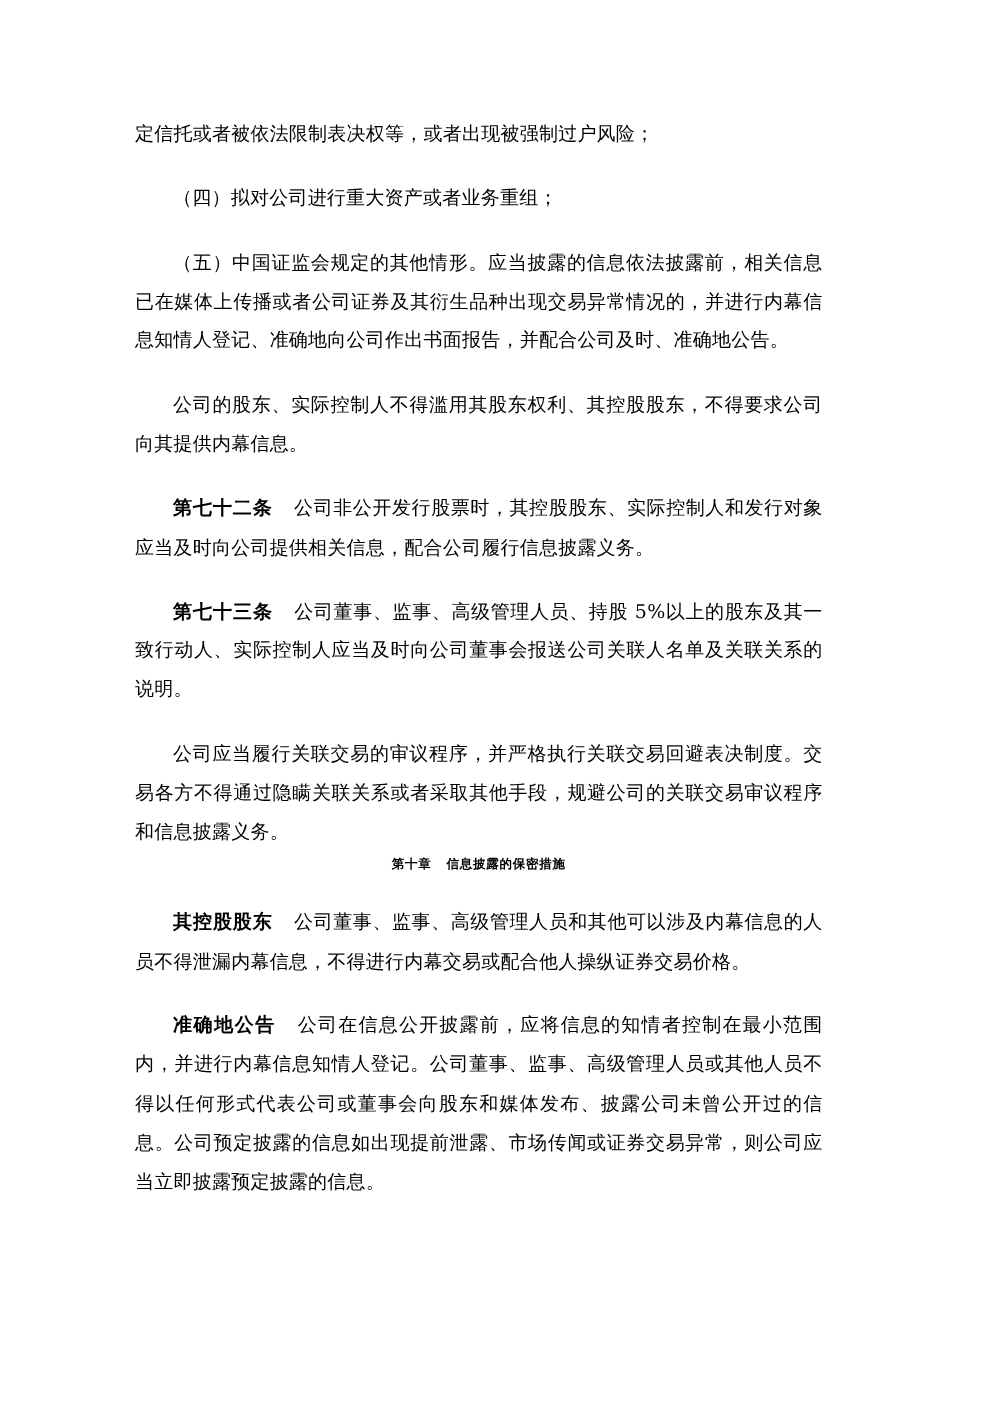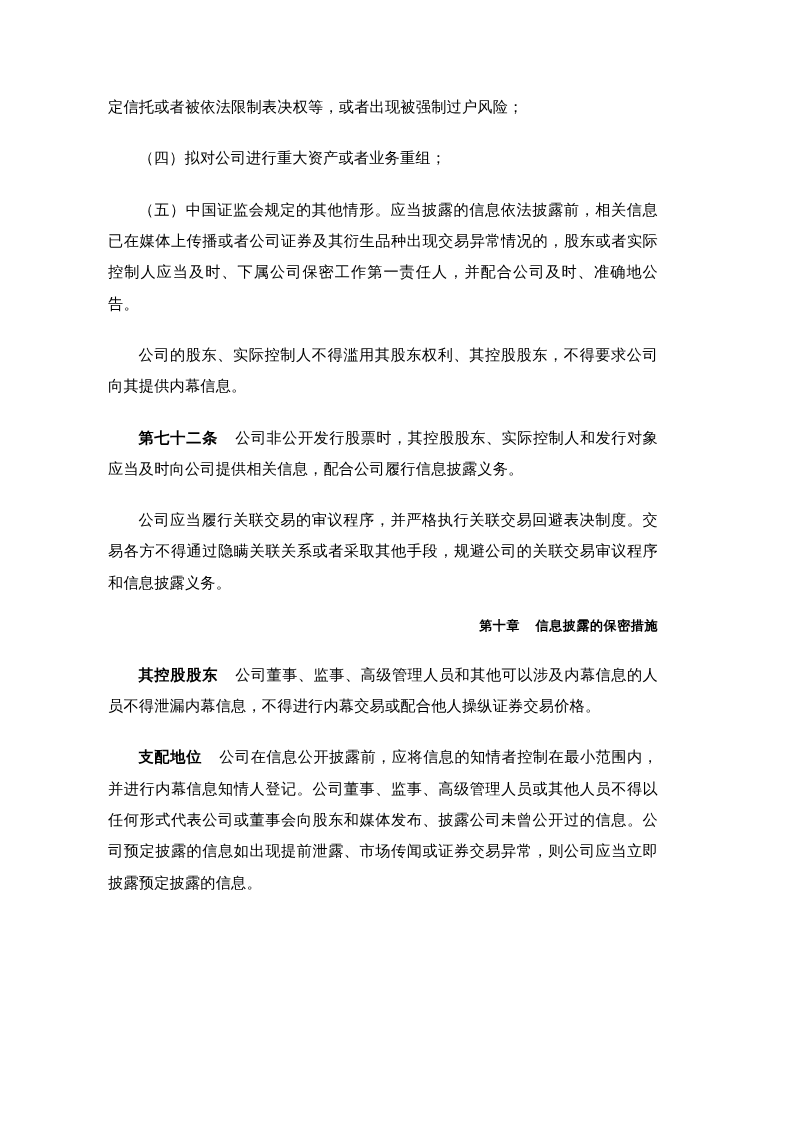--- a/index.html
+++ b/index.html
@@ -39,53 +39,54 @@
   }
   .art-label {
     font-weight: bold;
     letter-spacing: 0.5px;
   }
   .art-gap {
     display: inline-block;
     width: 1.1em;
   }
   h2.chapter {
-    margin: 14px 0 10px 0;
-    font-size: 13px;
+    margin: 0 0 10px 0;
+    font-size: 10px;
     font-weight: bold;
-    text-align: right;
+    text-align: center;
     line-height: 2.06;
     letter-spacing: 0.6px;
   }
   .chapter-gap {
     display: inline-block;
     width: 1.2em;
   }
 </style>
 </head>
 <body>
 
 <div class="page">
   <div class="doc-body">
 
     <p class="para">定信托或者被依法限制表决权等，或者出现被强制过户风险；</p>
 
     <p class="para indent">（四）拟对公司进行重大资产或者业务重组；</p>
 
-    <p class="para indent">（五）中国证监会规定的其他情形。应当披露的信息依法披露前，相关信息已在媒体上传播或者公司证券及其衍生品种出现交易异常情况的，股东或者实际控制人应当及时、下属公司保密工作第一责任人，并配合公司及时、准确地公告。</p>
+    <p class="para indent">（五）中国证监会规定的其他情形。应当披露的信息依法披露前，相关信息已在媒体上传播或者公司证券及其衍生品种出现交易异常情况的，并进行内幕信息知情人登记、准确地向公司作出书面报告，并配合公司及时、准确地公告。</p>
 
     <p class="para indent">公司的股东、实际控制人不得滥用其股东权利、其控股股东，不得要求公司向其提供内幕信息。</p>
 
     <p class="para indent"><span class="art-label">第七十二条</span><span class="art-gap"></span><span>公司非公开发行股票时，其控股股东、实际控制人和发行对象应当及时向公司提供相关信息，配合公司履行信息披露义务。</span></p>
 
+    <p class="para indent"><span class="art-label">第七十三条</span><span class="art-gap"></span><span>公司董事、监事、高级管理人员、持股 5%以上的股东及其一致行动人、实际控制人应当及时向公司董事会报送公司关联人名单及关联关系的说明。</span></p>
 
     <p class="para indent">公司应当履行关联交易的审议程序，并严格执行关联交易回避表决制度。交易各方不得通过隐瞒关联关系或者采取其他手段，规避公司的关联交易审议程序和信息披露义务。</p>
 
     <h2 class="chapter"><span>第十章</span><span class="chapter-gap"></span><span>信息披露的保密措施</span></h2>
 
 
     <p class="para indent"><span class="art-label">其控股股东</span><span class="art-gap"></span><span>公司董事、监事、高级管理人员和其他可以涉及内幕信息的人员不得泄漏内幕信息，不得进行内幕交易或配合他人操纵证券交易价格。</span></p>
 
-    <p class="para indent"><span class="art-label">支配地位</span><span class="art-gap"></span><span>公司在信息公开披露前，应将信息的知情者控制在最小范围内，并进行内幕信息知情人登记。公司董事、监事、高级管理人员或其他人员不得以任何形式代表公司或董事会向股东和媒体发布、披露公司未曾公开过的信息。公司预定披露的信息如出现提前泄露、市场传闻或证券交易异常，则公司应当立即披露预定披露的信息。</span></p>
+    <p class="para indent"><span class="art-label">准确地公告</span><span class="art-gap"></span><span>公司在信息公开披露前，应将信息的知情者控制在最小范围内，并进行内幕信息知情人登记。公司董事、监事、高级管理人员或其他人员不得以任何形式代表公司或董事会向股东和媒体发布、披露公司未曾公开过的信息。公司预定披露的信息如出现提前泄露、市场传闻或证券交易异常，则公司应当立即披露预定披露的信息。</span></p>
 
 
   </div>
 </div>
 
 </body></html>

